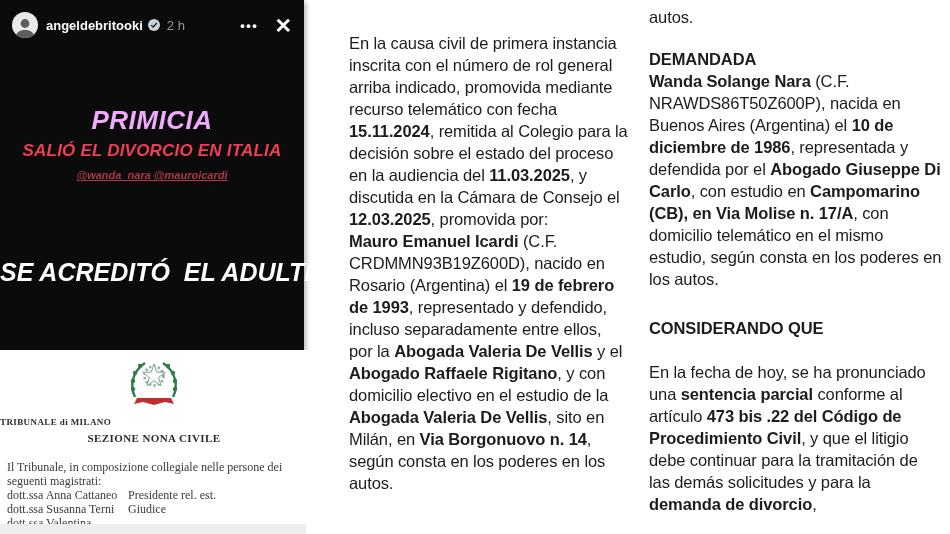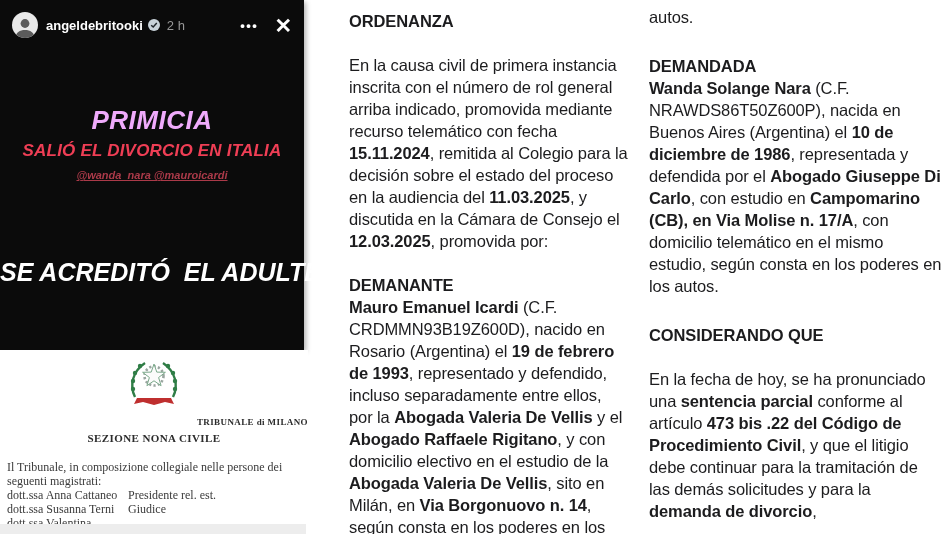--- a/index.html
+++ b/index.html
@@ -36,21 +36,21 @@
   .subheadline { color:#ef3e55; font-size:17px; font-weight:900; font-style:italic; margin-top:5px; letter-spacing:.2px; }
   .mentions { color:#ab3a49; font-size:11px; font-weight:700; font-style:italic; margin-top:8px; text-decoration:underline; cursor:pointer; }
 
   .claim-block { position:absolute; left:0; top:258px; width:100%; }
   .claim { color:#fff; font-size:25px; font-weight:900; font-style:italic; text-align:center; white-space:pre; }
   .status { color:#dfa63a; font-size:14px; font-weight:900; font-style:italic; text-align:right; padding-right:14px; margin-top:6px; }
 
   
   .doc-header { position:absolute; left:0; top:350px; width:308px; height:184px; background:#fff; }
   .emblem-wrap { width:100%; text-align:center; margin-top:7px; }
-  .court-name  { font-family:"Liberation Serif", serif; font-weight:700; font-size:9px; letter-spacing:.4px; color:#2c2c2c; text-align:right; margin-top:4px; }
+  .court-name  { font-family:"Liberation Serif", serif; font-weight:700; font-size:9px; letter-spacing:.4px; color:#2c2c2c; text-align:left; margin-top:4px; }
   .court-sect  { font-family:"Liberation Serif", serif; font-weight:700; font-size:11px; letter-spacing:.4px; color:#2c2c2c; text-align:center; margin-top:5px; }
   .magistrates { font-family:"Liberation Serif", serif; font-size:12px; line-height:14px; color:#3a3a3a; padding-left:7px; margin-top:16px; }
   .mag-row .mag-name { display:inline-block; width:118px; }
   .doc-strip { position:absolute; left:0; bottom:0; width:306px; height:10px; background:#ededed; }
 
   
   .col { position:absolute; font-size:16.5px; line-height:22px; letter-spacing:-.1px; color:#1c1c1e; }
   .col1 { left:349px; top:10px;  width:279px; }
   .col2 { left:649px; top:6px;  width:293px; }
   .heading { font-weight:700; }
@@ -124,25 +124,23 @@
     <div class="mag-row">
       <span class="mag-name">dott.ssa Valentina Maderna</span>
       <span>Giudice</span>
     </div>
     <div>ha pronunciato la seguente</div>
   </div>
   <div class="doc-strip"></div>
 </div>
 
 <div class="col col1">
-  <div class="heading">ORDENANZA</div>
   <div class="gap"><span>En la causa civil de primera instancia inscrita con el número de rol general arriba indicado, promovida mediante recurso telemático con fecha </span><span class="b">15.11.2024</span><span>, remitida al Colegio para la decisión sobre el estado del proceso en la audiencia del </span><span class="b">11.03.2025</span><span>, y discutida en la Cámara de Consejo el </span><span class="b">12.03.2025</span><span>, promovida por:</span></div>
-  <div class="heading gap">DEMANANTE</div>
   <div><span class="b">Mauro Emanuel Icardi</span><span> (C.F. CRDMMN93B19Z600D), nacido en Rosario (Argentina) el </span><span class="b">19 de febrero de 1993</span><span>, representado y defendido, incluso separadamente entre ellos, por la </span><span class="b">Abogada Valeria De Vellis</span><span> y el </span><span class="b">Abogado Raffaele Rigitano</span><span>, y con domicilio electivo en el estudio de la </span><span class="b">Abogada Valeria De Vellis</span><span>, sito en Milán, en </span><span class="b">Via Borgonuovo n. 14</span><span>, según consta en los poderes en los autos.</span></div>
 </div>
 
 <div class="col col2">
   <div>autos.</div>
-  <div class="heading" style="margin-top:27px;">DEMANDADA</div>
+  <div class="heading" style="margin-top:20px;">DEMANDADA</div>
   <div><span class="b">Wanda Solange Nara</span><span> (C.F. NRAWDS86T50Z600P), nacida en Buenos Aires (Argentina) el </span><span class="b">10 de diciembre de 1986</span><span>, representada y defendida por el </span><span class="b">Abogado Giuseppe Di Carlo</span><span>, con estudio en </span><span class="b">Campomarino (CB), en Via Molise n. 17/A</span><span>, con domicilio telemático en el mismo estudio, según consta en los poderes en los autos.</span></div>
   <div class="heading" style="margin-top:27px;">CONSIDERANDO QUE</div>
   <div class="gap"><span>En la fecha de hoy, se ha pronunciado una </span><span class="b">sentencia parcial</span><span> conforme al artículo </span><span class="b">473 bis .22 del Código de Procedimiento Civil</span><span>, y que el litigio debe continuar para la tramitación de las demás solicitudes y para la </span><span class="b">demanda de divorcio</span><span>,</span></div>
 </div>
 
 </body></html>

